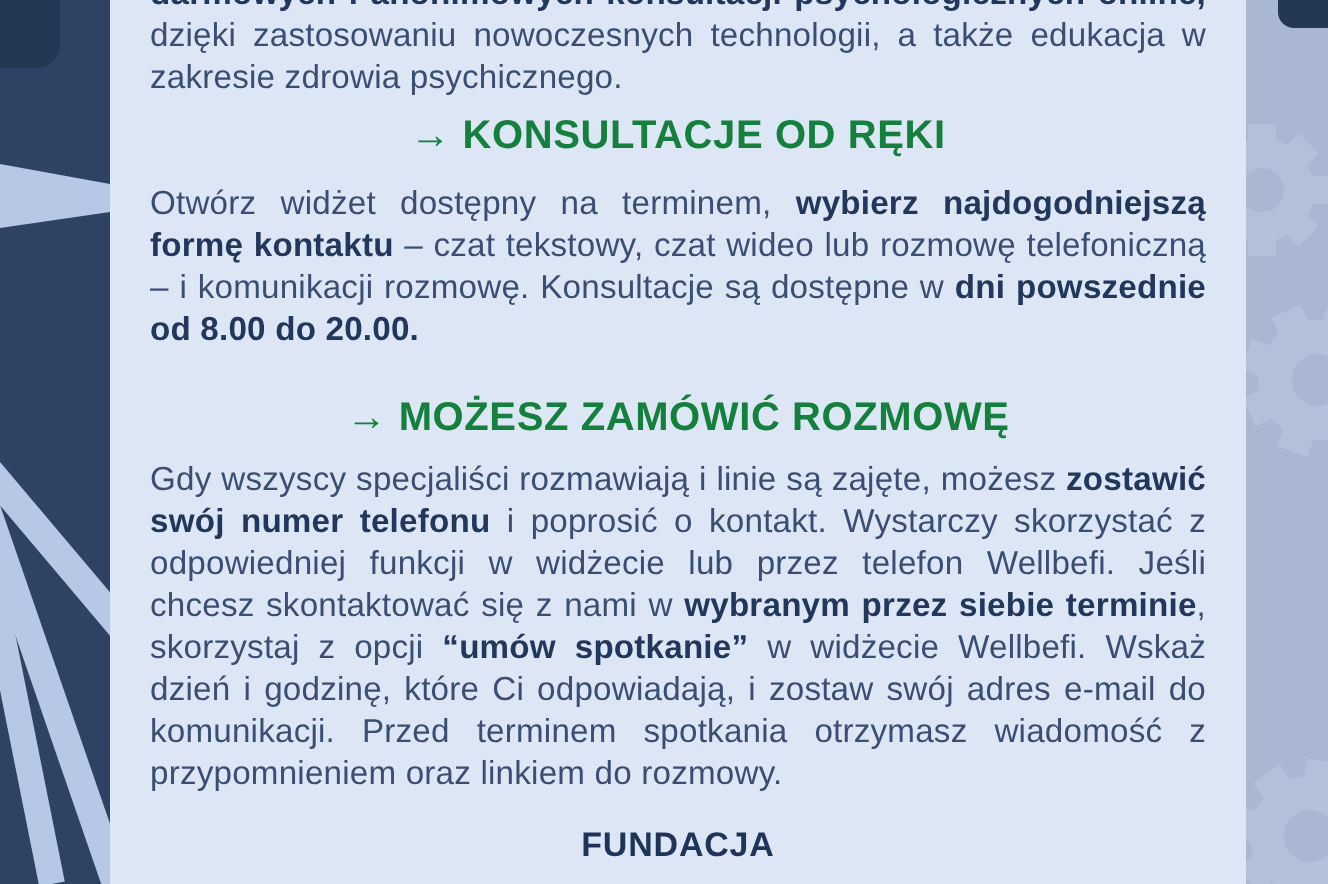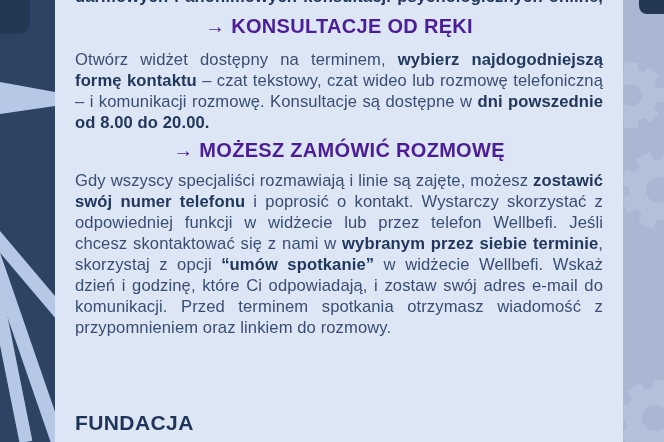--- a/index.html
+++ b/index.html
@@ -23,51 +23,53 @@
   }
   .para .b, .b{font-weight:700;color:#22375c;}
   .line{
     color:#3a4e73;font-size:16.6px;line-height:21px;
     text-align:justify;text-align-last:justify;letter-spacing:.1px;
   }
   .line.last{text-align-last:left;}
   .intro{margin-top:-14px;}
   .intro .clipped{font-weight:700;color:#22375c;}
   .heading{
-    color:#4c1d95;font-weight:700;font-size:20px;line-height:22px;
+    color:#15803d;font-weight:700;font-size:20px;line-height:22px;
     text-align:center;letter-spacing:.3px;
   }
   .h1{margin-top:8px;}
-  .h2{margin-top:6px;}
+  .h2{margin-top:23px;}
   .p1{margin-top:12px;}
   .p2{margin-top:9px;}
   .footer{
     margin-top:auto;margin-bottom:9px;
-    text-align:left;font-weight:700;color:#1f3459;
-    font-size:21px;line-height:20px;letter-spacing:.4px;
+    text-align:center;font-weight:700;color:#1f3459;
+    font-size:17px;line-height:20px;letter-spacing:.4px;
   }
 </style>
 </head>
 <body>
 
 <div class="strip strip-left">
   <svg width="55" height="442" viewBox="0 0 55 442">
     <rect x="0" y="0" width="55" height="442" fill="#2e4263"></rect>
     <rect x="-14" y="-14" width="44" height="48" rx="12" fill="#253853"></rect>
     <polygon points="0,82 55,92 55,106 0,114" fill="#b7c8e6"></polygon>
     <line x1="-10" y1="230" x2="66" y2="320" stroke-width="14" stroke="#b7c8e6"></line>
     <line x1="-10" y1="245" x2="58" y2="442" stroke-width="14" stroke="#b7c8e6"></line>
     <line x1="-10" y1="262" x2="26" y2="442" stroke-width="13" stroke="#b7c8e6"></line>
   </svg>
 </div>
 
 <div class="card">
 
   <div class="intro">
     <div class="line clipped">darmowych i anonimowych konsultacji psychologicznych online,</div>
+    <div class="line">dzięki zastosowaniu nowoczesnych technologii, a także edukacja w</div>
+    <div class="line last">zakresie zdrowia psychicznego.</div>
   </div>
 
   <div class="heading h1">→ KONSULTACJE OD RĘKI</div>
 
   <div class="para p1"><span>Otwórz widżet dostępny na terminem, </span><span class="b">wybierz najdogodniejszą formę kontaktu</span><span> – czat tekstowy, czat wideo lub rozmowę telefoniczną – i komunikacji rozmowę. Konsultacje są dostępne w </span><span class="b">dni powszednie od 8.00 do 20.00.</span></div>
 
   <div class="heading h2">→ MOŻESZ ZAMÓWIĆ ROZMOWĘ</div>
 
   <div class="para p2"><span>Gdy wszyscy specjaliści rozmawiają i linie są zajęte, możesz </span><span class="b">zostawić swój numer telefonu</span><span> i poprosić o kontakt. Wystarczy skorzystać z odpowiedniej funkcji w widżecie lub przez telefon Wellbefi. Jeśli chcesz skontaktować się z nami w </span><span class="b">wybranym przez siebie terminie</span><span>, skorzystaj z opcji </span><span class="b">“umów spotkanie”</span><span> w widżecie Wellbefi. Wskaż dzień i godzinę, które Ci odpowiadają, i zostaw swój adres e-mail do komunikacji. Przed terminem spotkania otrzymasz wiadomość z przypomnieniem oraz linkiem do rozmowy.</span></div>
 

